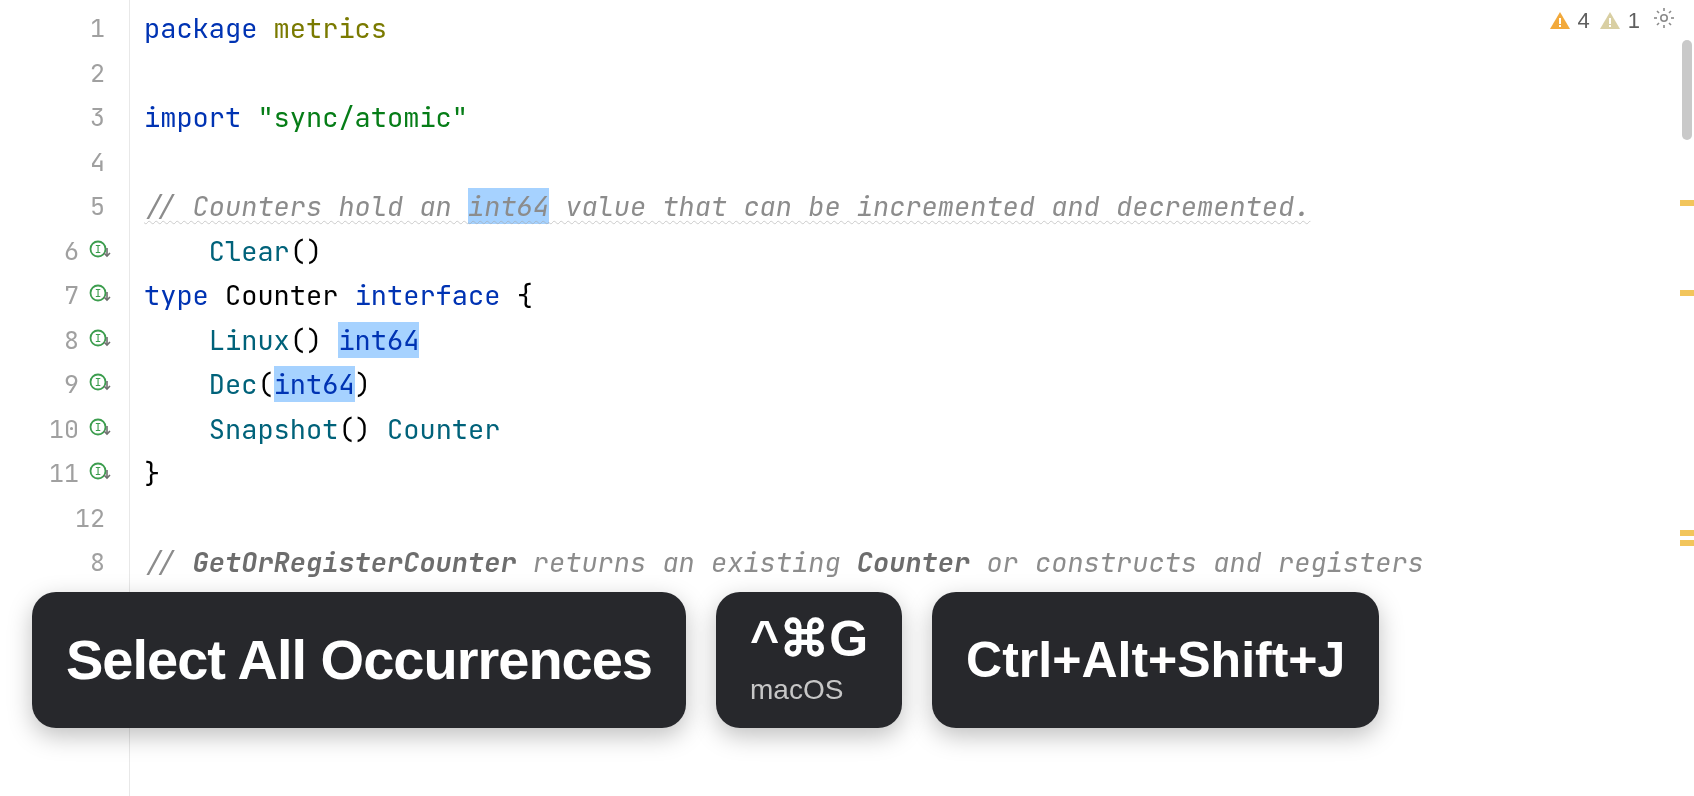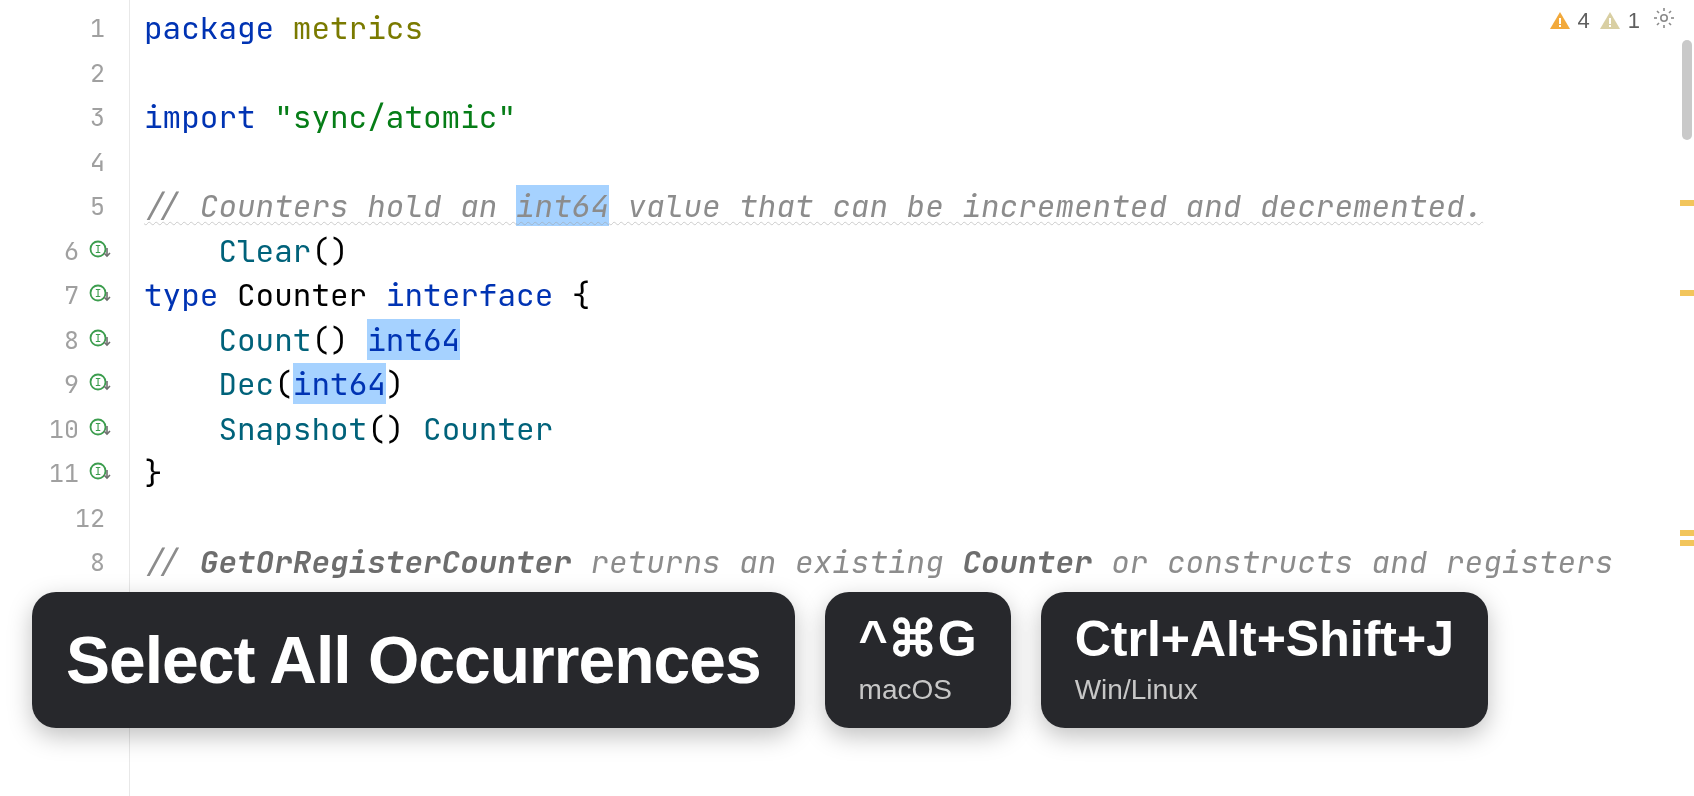--- a/index.html
+++ b/index.html
@@ -40,21 +40,21 @@
     display: inline-flex;
     align-items: center;
     margin-left: 4px;
   }
   .code-area {
     flex: 1;
     padding-top: 6px;
     padding-left: 14px;
     position: relative;
     font-family: "JetBrains Mono", "Menlo", "Consolas", monospace;
-    font-size: 31px;
+    font-size: 27px;
     line-height: 44.5px;
   }
   .code-line {
     height: 44.5px;
     white-space: pre;
   }
   .kw { color: #0033b3; }
   .pkg-name { color: #7a7a00; }
   .str { color: #067d17; }
   .comment { color: #8c8c8c; font-style: italic; }
@@ -118,21 +118,21 @@
     background: #27282c;
     border-radius: 24px;
     padding: 22px 34px 22px 34px;
     color: #ffffff;
     display: flex;
     flex-direction: column;
     justify-content: center;
     box-shadow: 0 8px 24px rgba(0,0,0,0.25);
   }
   .card-big {
-    font-size: 66px;
+    font-size: 56px;
     font-weight: 700;
     letter-spacing: -1px;
     line-height: 1;
     padding: 30px 34px;
   }
   .card-short {
     font-size: 50px;
     font-weight: 700;
     line-height: 1;
   }
@@ -244,21 +244,21 @@
   </div>
 
   <div class="code-area">
     <div class="code-line"><span class="kw">package</span> <span class="pkg-name">metrics</span></div>
     <div class="code-line"></div>
     <div class="code-line"><span class="kw">import</span> <span class="str">"sync/atomic"</span></div>
     <div class="code-line"></div>
     <div class="code-line"><span class="comment underline-wavy"><span>// Counters hold an </span><span class="highlight">int64</span><span> value that can be incremented and decremented.</span></span></div>
     <div class="code-line"><span>    </span><span class="fn">Clear</span><span>()</span></div>
     <div class="code-line"><span class="kw">type</span> <span class="type-name">Counter</span> <span class="kw">interface</span><span> {</span></div>
-    <div class="code-line"><span>    </span><span class="fn">Count</span><span>() </span><span class="highlight kw">int64</span></div>
+    <div class="code-line"><span>    </span><span class="fn">Linux</span><span>() </span><span class="highlight kw">int64</span></div>
     <div class="code-line"><span>    </span><span class="fn">Dec</span><span>(</span><span class="highlight kw">int64</span><span>)</span></div>
     <div class="code-line"><span>    </span><span class="fn">Snapshot</span><span>() </span><span class="type-ref">Counter</span></div>
     <div class="code-line"><span>}</span></div>
     <div class="code-line"></div>
     <div class="code-line"><span class="comment"><span>// </span><span style="font-weight:600;color:#6d6d6d;">GetOrRegisterCounter</span><span> returns an existing </span><span style="font-weight:600;color:#6d6d6d;">Counter</span><span> or constructs and registers</span></span></div>
     <div class="code-line"><span class="comment"><span>// a new </span><span style="font-weight:600;color:#6d6d6d;">StandardCounter</span><span>.</span></span></div>
   </div>
 
   <div class="inspection-widget">
     <span class="tri-icon">
@@ -306,15 +306,14 @@
 <div class="overlay">
   <div class="card card-big">
     <span>Select All Occurrences</span>
   </div>
   <div class="card">
     <span class="card-short">^⌘G</span>
     <span class="card-sub">macOS</span>
   </div>
   <div class="card">
     <span class="card-short">Ctrl+Alt+Shift+J</span>
-    <span class="card-sub">Win/Linux</span>
   </div>
 </div>
 
 </body></html>

